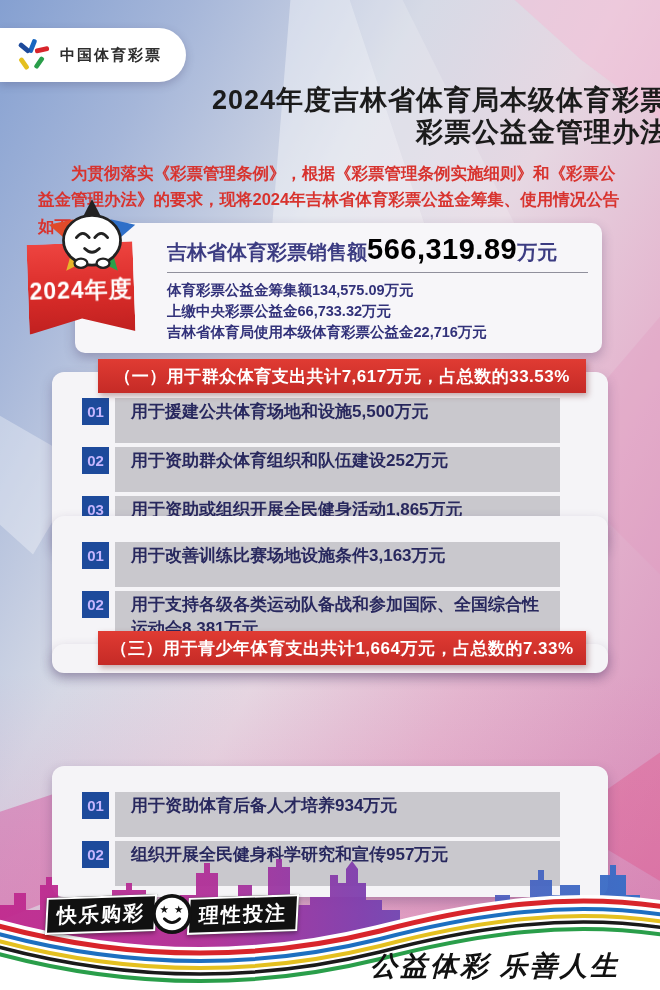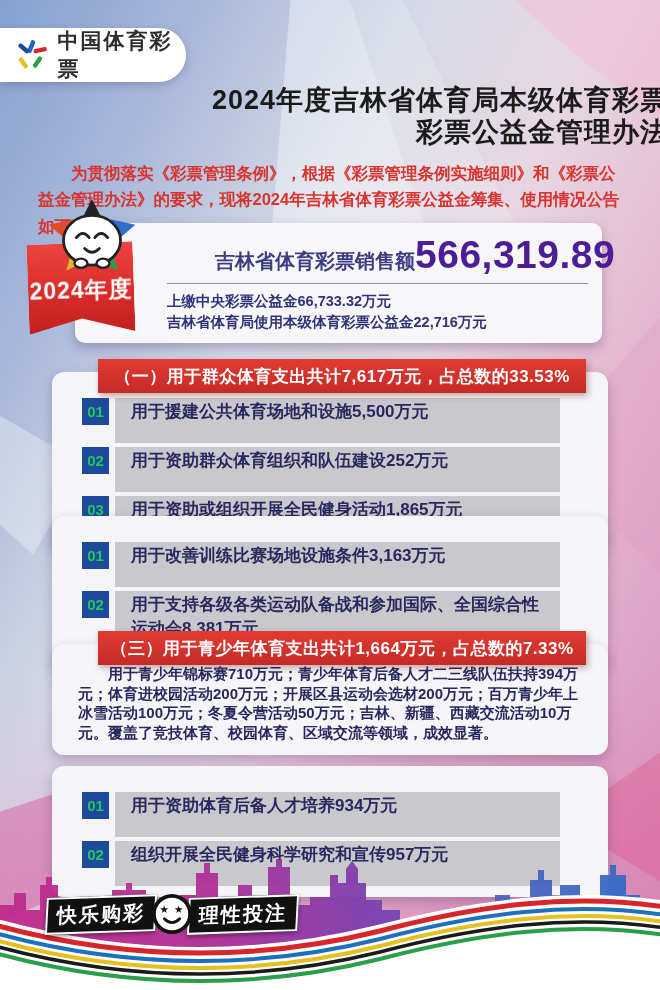--- a/index.html
+++ b/index.html
@@ -11,38 +11,38 @@
   }
   .abs { position:absolute; }
   .facet { position:absolute; inset:0; pointer-events:none; }
 
   
   .logo-badge {
     left:0; top:28px; width:186px; height:54px; background:#fff;
     border-radius:0 27px 27px 0; display:flex; align-items:center; gap:8px;
     padding-left:14px; box-shadow:0 3px 8px rgba(60,50,90,.25);
   }
-  .logo-text { font-size:21px; font-weight:bold; color:#2d2d2d; letter-spacing:2px; }
+  .logo-text { font-size:15px; font-weight:bold; color:#2d2d2d; letter-spacing:2px; }
 
   
   .title { left:8px; top:84px; width:100%; text-align:right; color:#1b1b1b;
     font-size:27px; font-weight:bold; line-height:1.2; letter-spacing:1px; }
 
   
   .intro { left:38px; top:160px; width:586px; color:#d8332e; font-size:16.5px;
     font-weight:bold; line-height:1.6; text-indent:2em; }
 
   
   .hero-card {
     left:75px; top:223px; width:527px; background:#f7f6f9; border-radius:10px;
     box-shadow:0 5px 12px rgba(60,40,90,.3); padding:10px 14px 10px 92px;
   }
   .hero-headline { white-space:nowrap; }
-  .hero-label,.hero-unit { font-size:20px; font-weight:bold; color:#3c3c82;margin-left:48px; }
-  .hero-value { font-size:39px; font-weight:bold; color:#4c1d95; letter-spacing:.5px; }
+  .hero-label,.hero-unit { font-size:20px; font-weight:bold; color:#3c3c82; }
+  .hero-value { font-size:29px; font-weight:bold; color:#000000; letter-spacing:.5px; }
   .hero-divider { border:none; border-top:1.5px solid #90909c; margin:6px 0 7px; }
   .hero-detail { font-size:14.5px; font-weight:bold; color:#32327a; line-height:1.45; }
 
   .ribbon {
     left:28px; top:243px; width:106px; height:90px; transform:rotate(-2deg);
     background:linear-gradient(180deg,#ee4440 0%,#d92c29 55%,#c02020 100%);
     clip-path:polygon(0 0,100% 0,100% 100%,50% 84%,0 100%);
     display:flex; justify-content:center; padding-top:32px;
     filter:drop-shadow(2px 3px 4px rgba(120,20,20,.4));
   }
@@ -56,21 +56,21 @@
   }
   .sec-bar {
     position:absolute; top:-13px; left:46px; width:488px; height:34px;
     background:linear-gradient(180deg,#e03b33,#c52a26);
     color:#fff; font-weight:bold; font-size:17px; letter-spacing:.5px;
     display:flex; align-items:center; justify-content:center;
     box-shadow:2px 3px 6px rgba(100,30,30,.35);
   }
   .item { display:flex; margin:4px 0 4px 30px; width:478px; }
   .badge {
-    width:27px; min-height:27px; background:#1d4a9b; color:#22c55e; font-weight:bold;
+    width:27px; min-height:27px; background:#1d4a9b; color:#c4b5fd; font-weight:bold;
     font-size:15px; display:flex; align-items:center; justify-content:center;
     flex:none; align-self:flex-start;
   }
   .ibar {
     flex:1; background:#c9c8cd; margin-left:6px; padding:2px 10px 19px 16px;
     font-size:17px; font-weight:bold; color:#28285e; line-height:1.4;
     display:flex; align-items:center; min-height:27px;
   }
   .sec-para {
     margin:-2px 26px 6px; font-size:15px; font-weight:bold; color:#28285e;
@@ -123,20 +123,21 @@
     <div>彩票公益金管理办法</div>
   </div>
 
   <p class="abs intro">为贯彻落实《彩票管理条例》，根据《彩票管理条例实施细则》和《彩票公益金管理办法》的要求，现将2024年吉林省体育彩票公益金筹集、使用情况公告如下。</p>
 
   <div class="abs hero-card">
     <div class="hero-headline">
       <span class="hero-label">吉林省体育彩票销售额</span><span class="hero-value">566,319.89</span><span class="hero-unit">万元</span>
     </div>
     <hr class="hero-divider">
+    <div class="hero-detail">体育彩票公益金筹集额134,575.09万元</div>
     <div class="hero-detail">上缴中央彩票公益金66,733.32万元</div>
     <div class="hero-detail">吉林省体育局使用本级体育彩票公益金22,716万元</div>
   </div>
 
   <div class="abs ribbon">
     <span class="ribbon-text">2024年度</span>
   </div>
   <svg class="abs mascot" viewBox="0 0 100 85">
     <polygon points="50,0 63,26 37,26" fill="#222"></polygon>
     <polygon points="97,28 70,22 74,48" fill="#2f6fc8"></polygon>
@@ -173,21 +174,20 @@
       <span class="ibar">用于改善训练比赛场地设施条件3,163万元</span>
     </div>
     <div class="item">
       <span class="badge">02</span>
       <span class="ibar">用于支持各级各类运动队备战和参加国际、全国综合性运动会8,381万元</span>
     </div>
   </div>
 
   <div class="abs section" style="top:644px">
     <div class="sec-bar">（三）用于青少年体育支出共计1,664万元，占总数的7.33%</div>
-    <p class="sec-para">用于青少年锦标赛710万元；青少年体育后备人才二三线队伍扶持394万元；体育进校园活动200万元；开展区县运动会选材200万元；百万青少年上冰雪活动100万元；冬夏令营活动50万元；吉林、新疆、西藏交流活动10万元。覆盖了竞技体育、校园体育、区域交流等领域，成效显著。</p>
   </div>
 
   <div class="abs section" style="top:766px">
     <div class="item">
       <span class="badge">01</span>
       <span class="ibar">用于资助体育后备人才培养934万元</span>
     </div>
     <div class="item">
       <span class="badge">02</span>
       <span class="ibar">组织开展全民健身科学研究和宣传957万元</span>
@@ -221,15 +221,16 @@
       <svg class="smiley" viewBox="0 0 44 44">
         <circle cx="22" cy="22" r="21" fill="#111"></circle>
         <circle cx="22" cy="22" r="17" fill="#fff"></circle>
         <text x="9" y="21" font-size="11" fill="#111">★</text>
         <text x="24" y="21" font-size="11" fill="#111">★</text>
         <path d="M14,27 q8,8 16,0" fill="none" stroke="#111" stroke-width="3" stroke-linecap="round"></path>
       </svg>
       <span class="pill">理性投注</span>
     </div>
 
+    <div class="tagline">公益体彩 乐善人生</div>
   </div>
 
 </div>
 
 </body></html>

